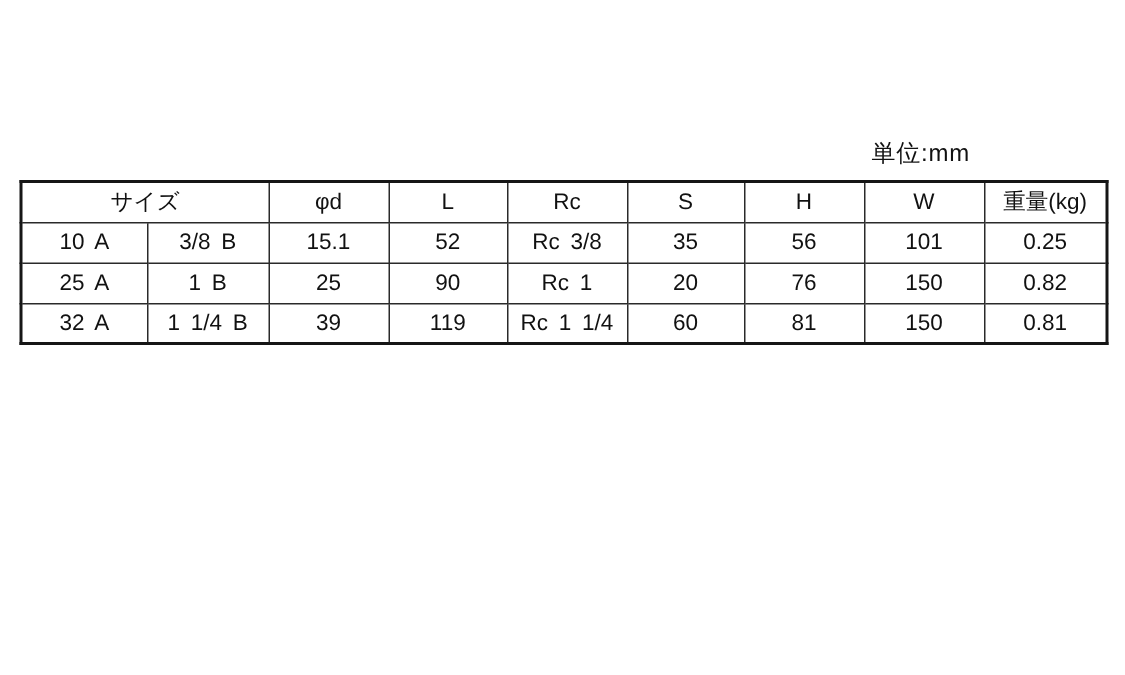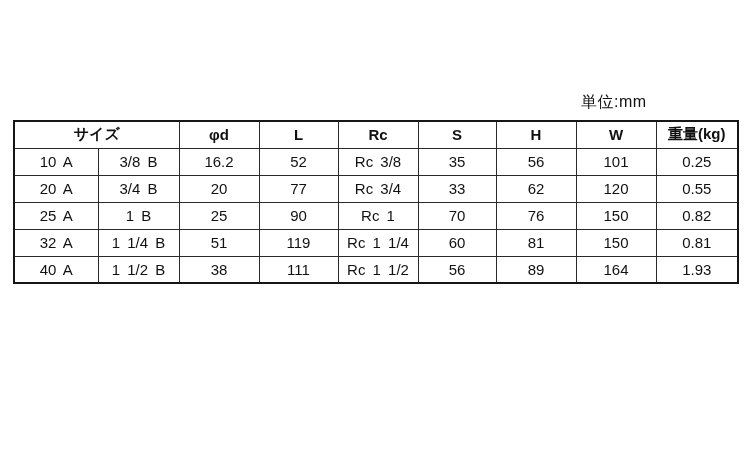--- a/index.html
+++ b/index.html
@@ -37,21 +37,21 @@
     padding: 0 2px;
     text-align: center;
     vertical-align: middle;
     font-size: 15px;
     font-weight: 400;
     color: #111111;
     white-space: pre;
     word-spacing: 3px;
     overflow: hidden;
   }
-  table.spec th { font-weight: 700; }
+  table.spec th { font-weight: 400; }
 </style>
 </head>
 <body>
 
 <div class="stage">
 
   <div class="unit-label">単位:mm</div>
 
   <table class="spec">
     <colgroup>
@@ -74,68 +74,46 @@
         <th>S</th>
         <th>H</th>
         <th>W</th>
         <th>重量(kg)</th>
       </tr>
     </thead>
     <tbody>
         <tr>
           <td>10 A</td>
           <td>3/8 B</td>
-          <td>16.2</td>
+          <td>15.1</td>
           <td>52</td>
           <td>Rc 3/8</td>
           <td>35</td>
           <td>56</td>
           <td>101</td>
           <td>0.25</td>
         </tr>
         <tr>
-          <td>20 A</td>
-          <td>3/4 B</td>
-          <td>20</td>
-          <td>77</td>
-          <td>Rc 3/4</td>
-          <td>33</td>
-          <td>62</td>
-          <td>120</td>
-          <td>0.55</td>
-        </tr>
-        <tr>
           <td>25 A</td>
           <td>1 B</td>
           <td>25</td>
           <td>90</td>
           <td>Rc 1</td>
-          <td>70</td>
+          <td>20</td>
           <td>76</td>
           <td>150</td>
           <td>0.82</td>
         </tr>
         <tr>
           <td>32 A</td>
           <td>1 1/4 B</td>
-          <td>51</td>
+          <td>39</td>
           <td>119</td>
           <td>Rc 1 1/4</td>
           <td>60</td>
           <td>81</td>
           <td>150</td>
           <td>0.81</td>
         </tr>
-        <tr>
-          <td>40 A</td>
-          <td>1 1/2 B</td>
-          <td>38</td>
-          <td>111</td>
-          <td>Rc 1 1/2</td>
-          <td>56</td>
-          <td>89</td>
-          <td>164</td>
-          <td>1.93</td>
-        </tr>
       </tbody>
   </table>
 
 </div>
 
 </body></html>

